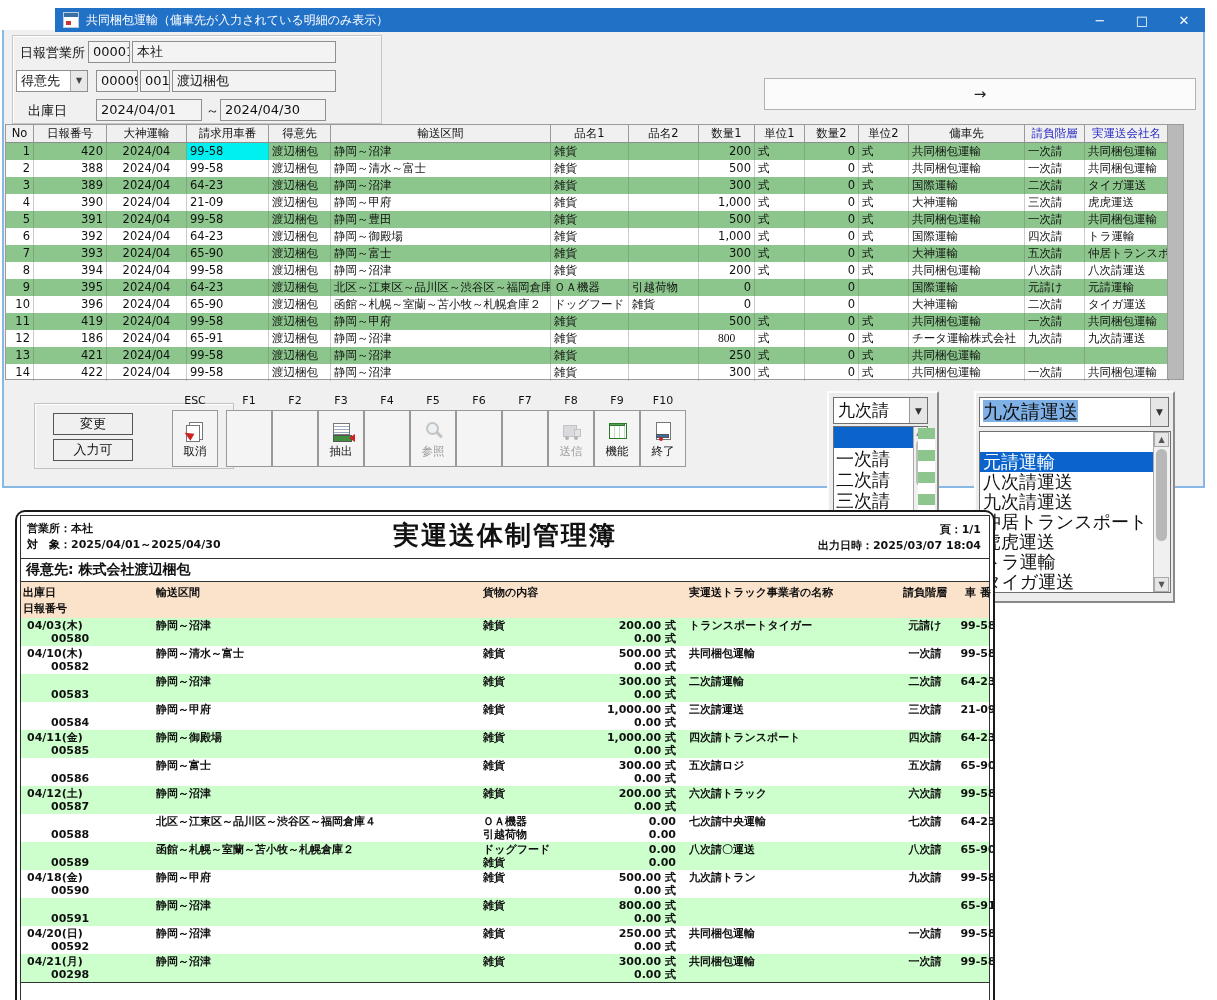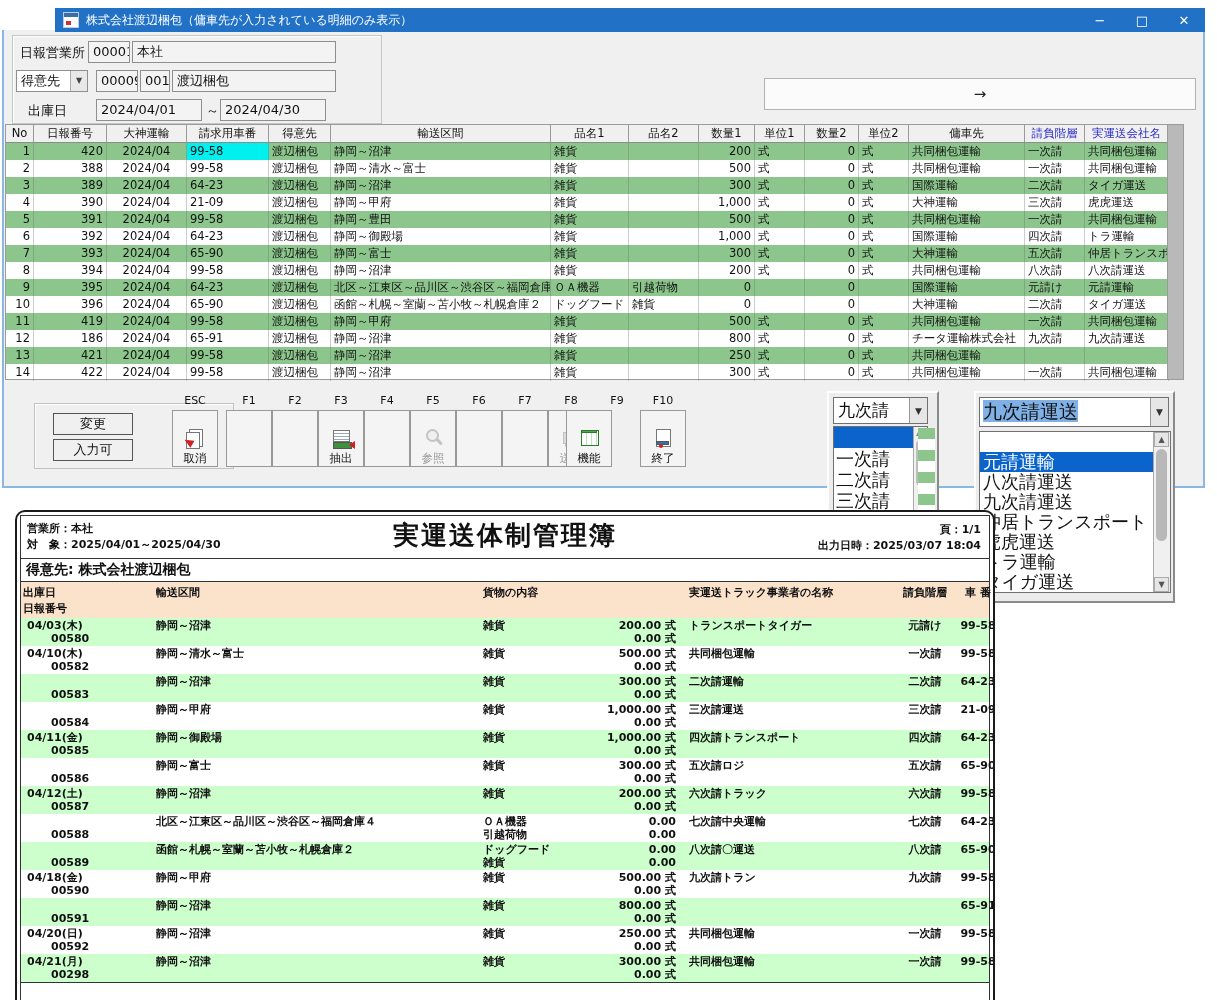--- a/index.html
+++ b/index.html
@@ -44,21 +44,21 @@
   .g-cell.selcell{background:#00f0f0;}
   .head-blue{color:#2929c8;}
   .grid-sb{position:absolute;right:0;top:0;width:15px;height:100%;background:#b9b9b9;border-left:1px solid #9a9a9a;}
 
   
   .status-panel{position:absolute;left:30px;top:373px;width:198px;height:64px;border:1px solid #c2c2c2;box-shadow:inset 1px 1px 0 #fff;}
   .mode-box{position:absolute;left:18px;width:80px;height:22px;border:1px solid #555;font-size:13px;line-height:20px;
     text-align:center;color:#111;box-sizing:border-box;}
   .fk-label{position:absolute;width:46px;text-align:center;font-size:11px;color:#111;top:364px;}
   .fk-btn{position:absolute;top:380px;width:46px;height:57px;background:#f4f4f4;border:1px solid #999;box-sizing:border-box;
-    display:flex;flex-direction:column;align-items:center;justify-content:flex-end;padding-bottom:0;font-size:11.5px;color:#111;}
+    display:flex;flex-direction:column;align-items:center;justify-content:flex-end;padding-bottom:7px;font-size:11.5px;color:#111;}
   .fk-btn.disabled{color:#9a9a9a;}
   .fk-btn.disabled .fk-icon{opacity:.45;}
   .fk-icon{width:24px;height:22px;position:relative;margin-bottom:1px;}
   .ic-page{position:absolute;left:6px;top:1px;width:12px;height:16px;background:#fff;border:1px solid #777;}
   .ic-page2{position:absolute;left:3px;top:4px;width:12px;height:15px;background:#fff;border:1px solid #777;}
   .ic-redarr{position:absolute;left:1px;top:10px;width:0;height:0;border-top:4px solid transparent;border-bottom:4px solid transparent;
     border-right:9px solid #c22;transform:rotate(30deg);}
   .ic-lines{position:absolute;left:4px;top:2px;width:15px;height:10px;background:repeating-linear-gradient(#fff 0 2px,#9aa9bb 2px 3px);border:1px solid #777;}
   .ic-band{position:absolute;left:4px;top:14px;width:17px;height:5px;background:#3f8f3f;border:1px solid #555;}
   .ic-redtri{position:absolute;left:20px;top:13px;width:0;height:0;border-top:4px solid transparent;border-bottom:4px solid transparent;border-right:6px solid #c22;}
@@ -123,21 +123,21 @@
 </head>
 <body>
 
 <div id="canvas">
 
   <div class="titlebar">
     <span class="app-icon">
         <i></i>
         <u></u>
       </span>
-    <span class="t-text">株式会社渡辺梱包（傭車先が入力されている明細のみ表示）</span>
+    <span class="t-text">共同梱包運輸（傭車先が入力されている明細のみ表示）</span>
     <span class="win-controls">
       <span class="win-btn">−</span>
       <span class="win-btn">□</span>
       <span class="win-btn">✕</span>
     </span>
   </div>
 
   <div class="win-body">
 
     <div class="form-panel"></div>
@@ -370,21 +370,21 @@
           </div>
           <div class="g-row">
             <span class="g-cell" style="width: 28px; text-align: right;">12</span>
             <span class="g-cell" style="width: 73px; text-align: right;">186</span>
             <span class="g-cell" style="width: 80px; text-align: center;">2024/04</span>
             <span class="g-cell" style="width: 82px; text-align: left;">65-91</span>
             <span class="g-cell" style="width: 62px; text-align: left;">渡辺梱包</span>
             <span class="g-cell" style="width: 220px; text-align: left;">静岡～沼津</span>
             <span class="g-cell" style="width: 78px; text-align: left;">雑貨</span>
             <span class="g-cell" style="width: 70px; text-align: left;"></span>
-            <span class="g-cell" style="width: 56px; text-align: right;">800</span>
+            <span class="g-cell" style="width: 56px; text-align: center; font-family: Liberation Serif, serif;">800</span>
             <span class="g-cell" style="width: 50px; text-align: left;">式</span>
             <span class="g-cell" style="width: 54px; text-align: right;">0</span>
             <span class="g-cell" style="width: 50px; text-align: left;">式</span>
             <span class="g-cell" style="width: 116px; text-align: left;">チータ運輸株式会社</span>
             <span class="g-cell" style="width: 60px; text-align: left;">九次請</span>
             <span class="g-cell" style="width: 84px; text-align: left;">九次請運送</span>
           </div>
           <div class="g-row green">
             <span class="g-cell" style="width: 28px; text-align: right;">13</span>
             <span class="g-cell" style="width: 73px; text-align: right;">421</span>
@@ -478,21 +478,21 @@
         <div class="fk-btn disabled" style="left: 544px;">
           <span class="fk-icon">
             <i class="ic-truck"></i>
             <i class="ic-cab"></i>
             <i class="ic-wheel" style="left: 6px;"></i>
             <i class="ic-wheel" style="left: 15px;"></i>
           </span>
           <span>送信</span>
         </div>
         <div class="fk-label" style="left: 590px;">F9</div>
-        <div class="fk-btn" style="left: 562px; font-family: Liberation Mono, monospace;">
+        <div class="fk-btn" style="left: 590px; font-family: Liberation Mono, monospace;">
           <span class="fk-icon">
             <i class="ic-sheet"></i>
             <i class="ic-sheettop"></i>
           </span>
           <span>機能</span>
         </div>
         <div class="fk-label" style="left: 636px;">F10</div>
         <div class="fk-btn" style="left: 636px;">
           <span class="fk-icon">
             <i class="ic-exit"></i>

